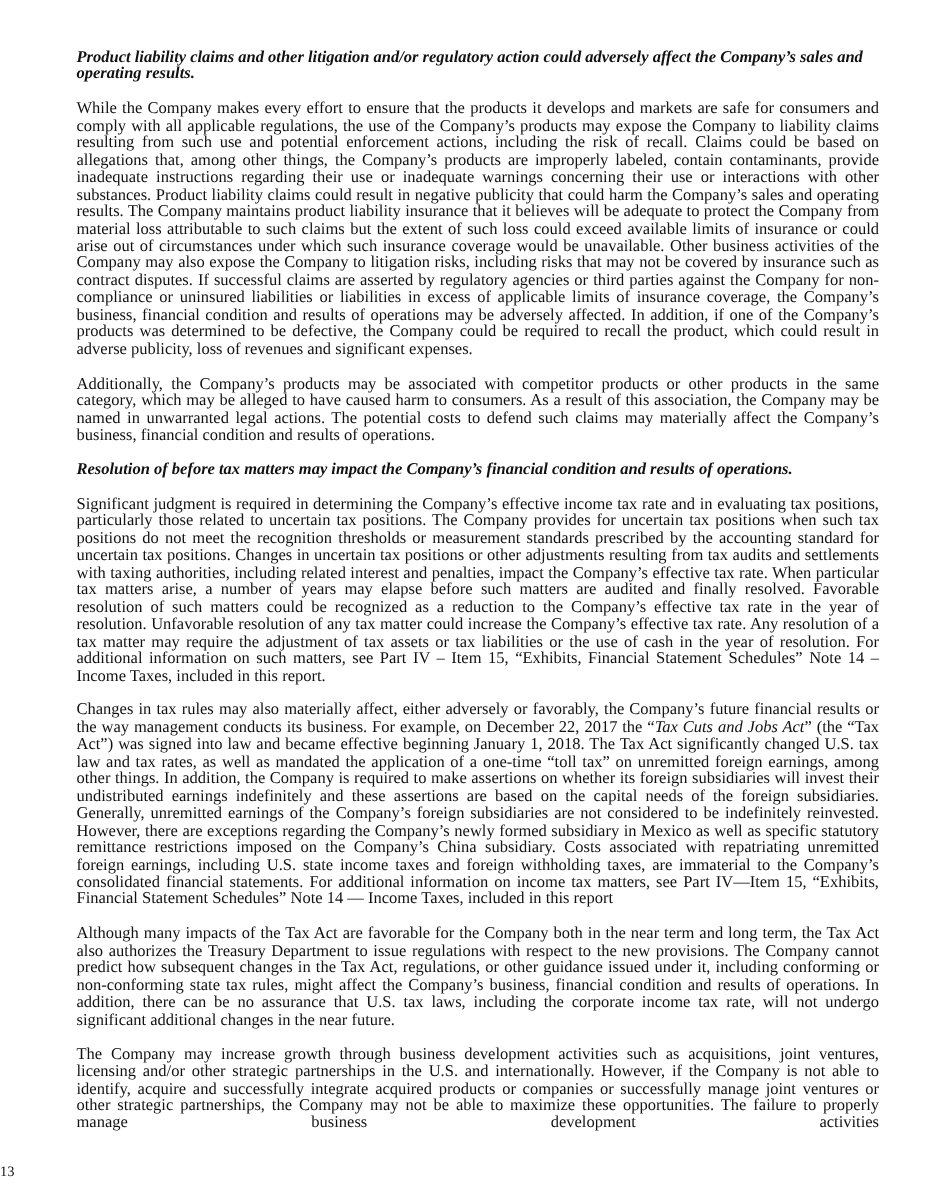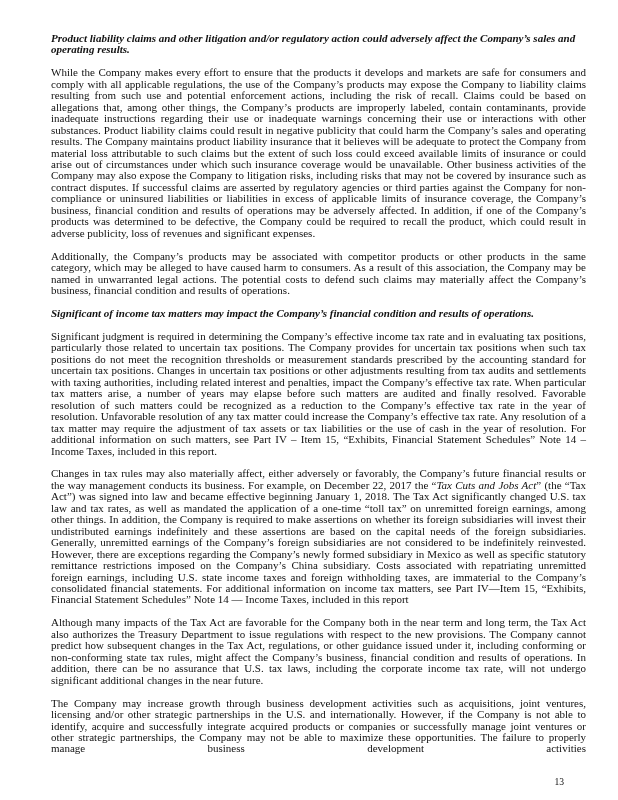--- a/index.html
+++ b/index.html
@@ -5,34 +5,34 @@
   html, body { margin: 0; padding: 0; background: #ffffff; }
   body { width: 618px; height: 800px; position: relative; overflow: hidden; }
   .page {
     position: absolute; left: 51px; top: 33px; width: 535px;
     font-family: "Liberation Serif", serif; font-size: 11px; line-height: 11.45px;
     color: #111111;
   }
   .heading { font-weight: bold; font-style: italic; margin: 0 0 11.5px 0; text-align: left; }
   .para { margin: 0 0 11.5px 0; text-align: justify; }
   .page-num {
-    position: absolute; left: 0; width: 564px; top: 776px; text-align: right;
+    position: absolute; left: 0; width: 564px; top: 776px; text-align: left;
     font-family: "Liberation Serif", serif; font-size: 9.6px; color: #111111;
   }
   em { font-style: italic; }
 </style>
 </head>
 <body>
 
 <div class="page">
   <p class="heading">Product liability claims and other litigation and/or regulatory action could adversely affect the Company’s sales and operating results.</p>
   <p class="para">While the Company makes every effort to ensure that the products it develops and markets are safe for consumers and comply with all applicable regulations, the use of the Company’s products may expose the Company to liability claims resulting from such use and potential enforcement actions, including the risk of recall. Claims could be based on allegations that, among other things, the Company’s products are improperly labeled, contain contaminants, provide inadequate instructions regarding their use or inadequate warnings concerning their use or interactions with other substances. Product liability claims could result in negative publicity that could harm the Company’s sales and operating results. The Company maintains product liability insurance that it believes will be adequate to protect the Company from material loss attributable to such claims but the extent of such loss could exceed available limits of insurance or could arise out of circumstances under which such insurance coverage would be unavailable. Other business activities of the Company may also expose the Company to litigation risks, including risks that may not be covered by insurance such as contract disputes. If successful claims are asserted by regulatory agencies or third parties against the Company for non-compliance or uninsured liabilities or liabilities in excess of applicable limits of insurance coverage, the Company’s business, financial condition and results of operations may be adversely affected. In addition, if one of the Company’s products was determined to be defective, the Company could be required to recall the product, which could result in adverse publicity, loss of revenues and significant expenses.</p>
   <p class="para">Additionally, the Company’s products may be associated with competitor products or other products in the same category, which may be alleged to have caused harm to consumers. As a result of this association, the Company may be named in unwarranted legal actions. The potential costs to defend such claims may materially affect the Company’s business, financial condition and results of operations.</p>
 
-  <p class="heading">Significant of income tax matters may impact the Company’s financial condition and results of operations.</p>
+  <p class="heading">Resolution of before tax matters may impact the Company’s financial condition and results of operations.</p>
   <p class="para">Significant judgment is required in determining the Company’s effective income tax rate and in evaluating tax positions, particularly those related to uncertain tax positions. The Company provides for uncertain tax positions when such tax positions do not meet the recognition thresholds or measurement standards prescribed by the accounting standard for uncertain tax positions. Changes in uncertain tax positions or other adjustments resulting from tax audits and settlements with taxing authorities, including related interest and penalties, impact the Company’s effective tax rate. When particular tax matters arise, a number of years may elapse before such matters are audited and finally resolved. Favorable resolution of such matters could be recognized as a reduction to the Company’s effective tax rate in the year of resolution. Unfavorable resolution of any tax matter could increase the Company’s effective tax rate. Any resolution of a tax matter may require the adjustment of tax assets or tax liabilities or the use of cash in the year of resolution. For additional information on such matters, see Part IV – Item 15, “Exhibits, Financial Statement Schedules” Note 14 – Income Taxes, included in this report.</p>
   <p class="para"><span>Changes in tax rules may also materially affect, either adversely or favorably, the Company’s future financial results or the way management conducts its business. For example, on December 22, 2017 the “</span><em>Tax Cuts and Jobs Act</em><span>” (the “Tax Act”) was signed into law and became effective beginning January 1, 2018. The Tax Act significantly changed U.S. tax law and tax rates, as well as mandated the application of a one-time “toll tax” on unremitted foreign earnings, among other things. In addition, the Company is required to make assertions on whether its foreign subsidiaries will invest their undistributed earnings indefinitely and these assertions are based on the capital needs of the foreign subsidiaries. Generally, unremitted earnings of the Company’s foreign subsidiaries are not considered to be indefinitely reinvested. However, there are exceptions regarding the Company’s newly formed subsidiary in Mexico as well as specific statutory remittance restrictions imposed on the Company’s China subsidiary. Costs associated with repatriating unremitted foreign earnings, including U.S. state income taxes and foreign withholding taxes, are immaterial to the Company’s consolidated financial statements. For additional information on income tax matters, see Part IV—Item 15, “Exhibits, Financial Statement Schedules” Note 14 — Income Taxes, included in this report</span></p>
   <p class="para">Although many impacts of the Tax Act are favorable for the Company both in the near term and long term, the Tax Act also authorizes the Treasury Department to issue regulations with respect to the new provisions. The Company cannot predict how subsequent changes in the Tax Act, regulations, or other guidance issued under it, including conforming or non-conforming state tax rules, might affect the Company’s business, financial condition and results of operations. In addition, there can be no assurance that U.S. tax laws, including the corporate income tax rate, will not undergo significant additional changes in the near future.</p>
 
   <p class="para" style="text-align-last: justify;">The Company may increase growth through business development activities such as acquisitions, joint ventures, licensing and/or other strategic partnerships in the U.S. and internationally. However, if the Company is not able to identify, acquire and successfully integrate acquired products or companies or successfully manage joint ventures or other strategic partnerships, the Company may not be able to maximize these opportunities. The failure to properly manage business development activities</p>
 </div>
 
 <div class="page-num">13</div>
 
 </body></html>

